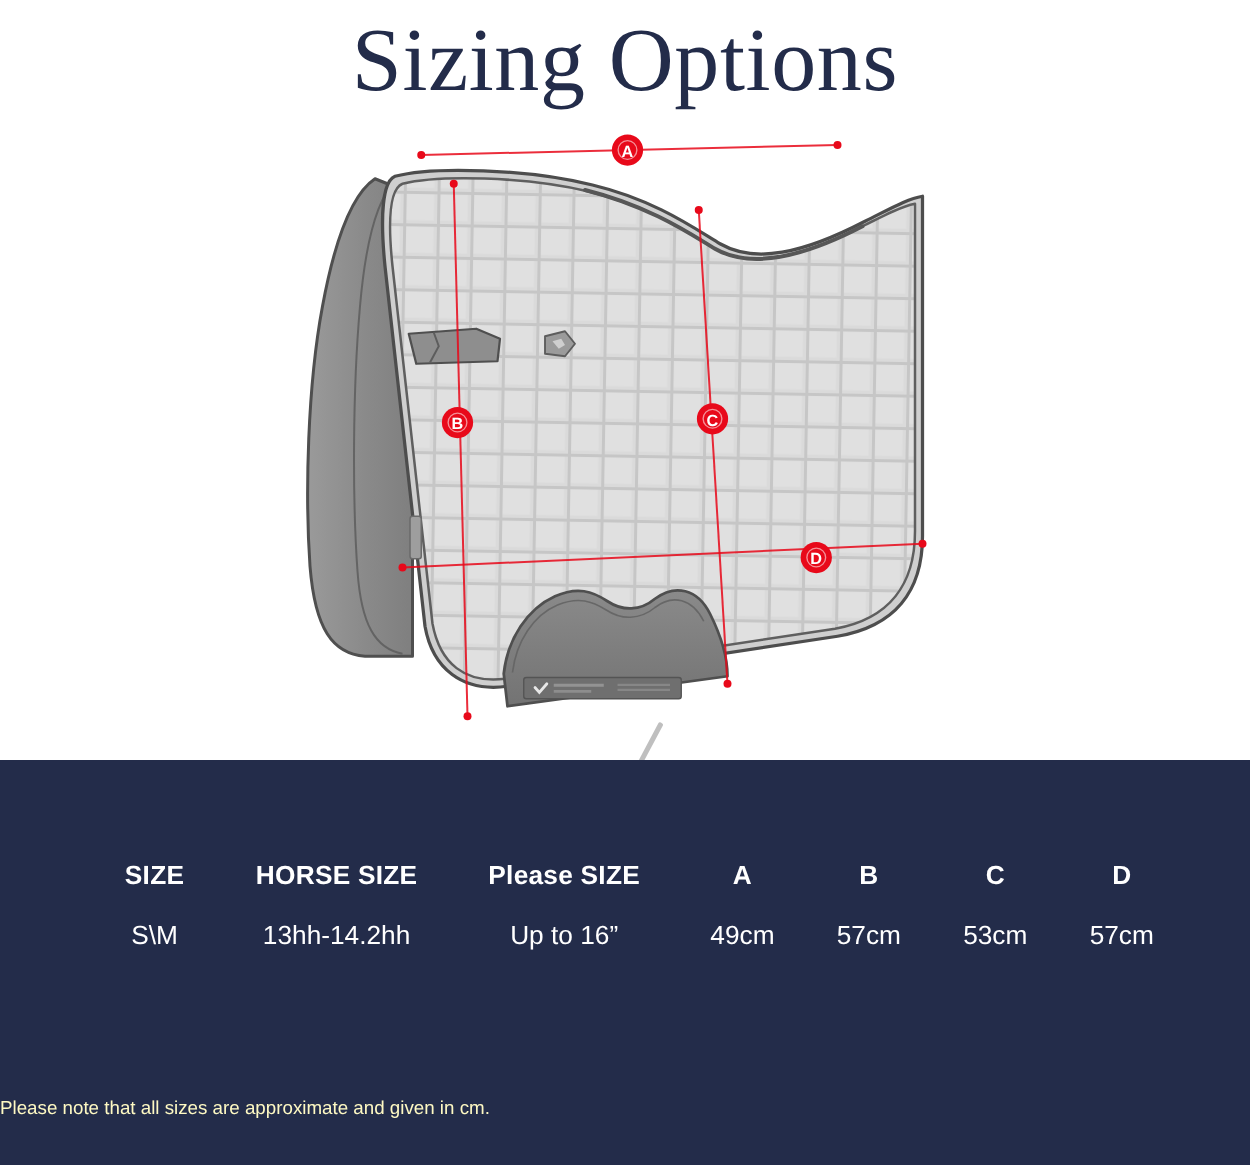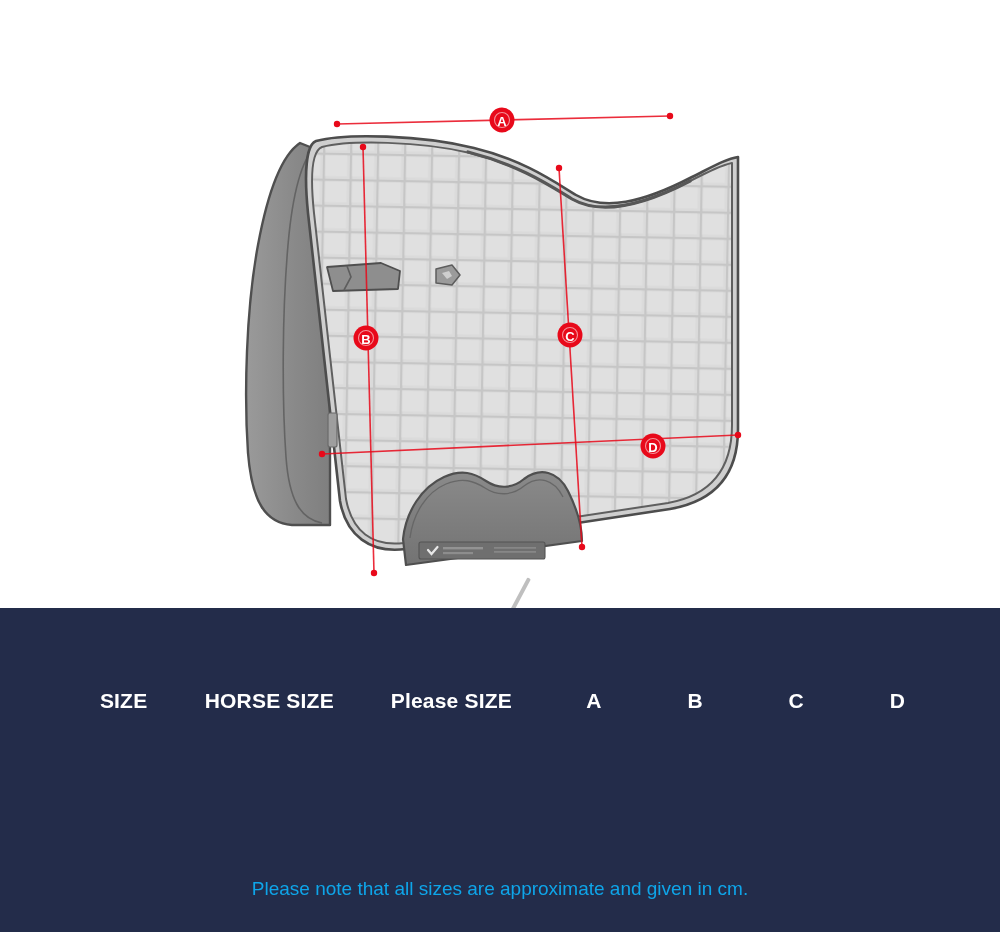--- a/index.html
+++ b/index.html
@@ -98,31 +98,34 @@
   .col-saddle  { width: 182px; }
   .col-dim     { width: 100px; }
 
   th.cell-size, td.cell-size { text-align: left; padding-left: 8px; }
 
   .note {
     position: absolute;
     left: 0;
     top: 270px;
     width: 1000px;
-    text-align: center;
-    color: #0ea5e9;
-    font-size: 19px;
+    text-align: left;
+    color: #fef9c3;
+    font-size: 15px;
     font-weight: 300;
   }
 </style>
 </head>
 <body>
 
 <div id="page">
 
+  <div class="title-area">
+    <div class="title-text">Sizing Options</div>
+  </div>
 
   <div class="diagram-area">
     <svg class="diagram-svg" width="1000" height="513" viewBox="0 0 1000 513" xmlns="http://www.w3.org/2000/svg">
       <defs>
         <pattern id="quiltPattern" width="27" height="26" patternUnits="userSpaceOnUse" patternTransform="rotate(1)">
           <rect width="27" height="26" fill="#dadada"></rect>
           <rect x="0" y="0" width="27" height="2.4" fill="#c6c6c6"></rect>
           <rect x="0" y="0" width="2.4" height="26" fill="#c6c6c6"></rect>
           <rect x="2.4" y="2.4" width="22" height="21" fill="#e0e0e0"></rect>
         </pattern>
@@ -276,20 +279,29 @@
             <th class="cell-size">SIZE</th>
             <th>HORSE SIZE</th>
             <th>Please SIZE</th>
             <th>A</th>
             <th>B</th>
             <th>C</th>
             <th>D</th>
           </tr>
         </thead>
         <tbody>
+          <tr>
+            <td class="cell-size">S\M</td>
+            <td>13hh-14.2hh</td>
+            <td>Up to 16”</td>
+            <td>49cm</td>
+            <td>57cm</td>
+            <td>53cm</td>
+            <td>57cm</td>
+          </tr>
         </tbody>
       </table>
     </div>
 
     <div class="note">Please note that all sizes are approximate and given in cm.</div>
   </div>
 
 </div>
 
 </body></html>

